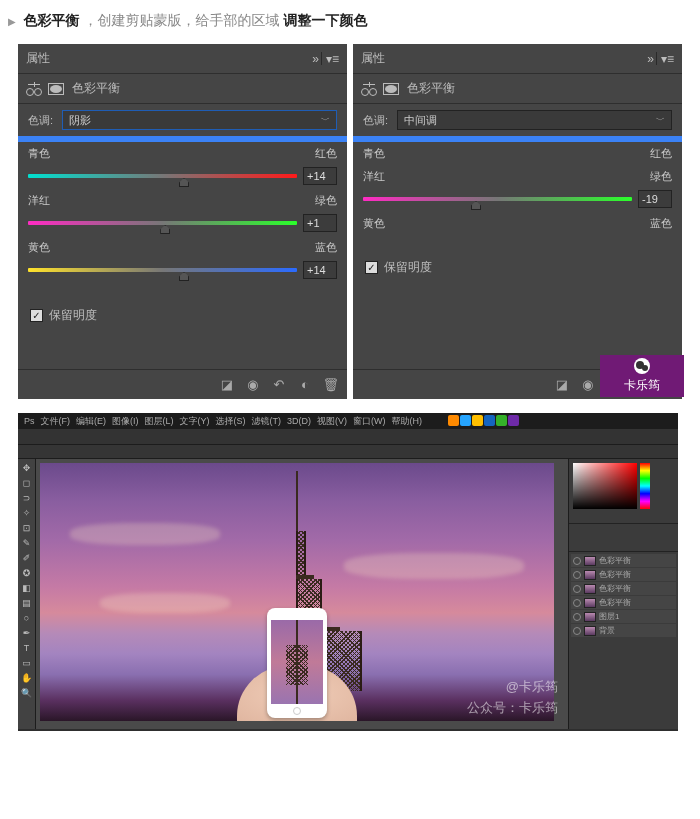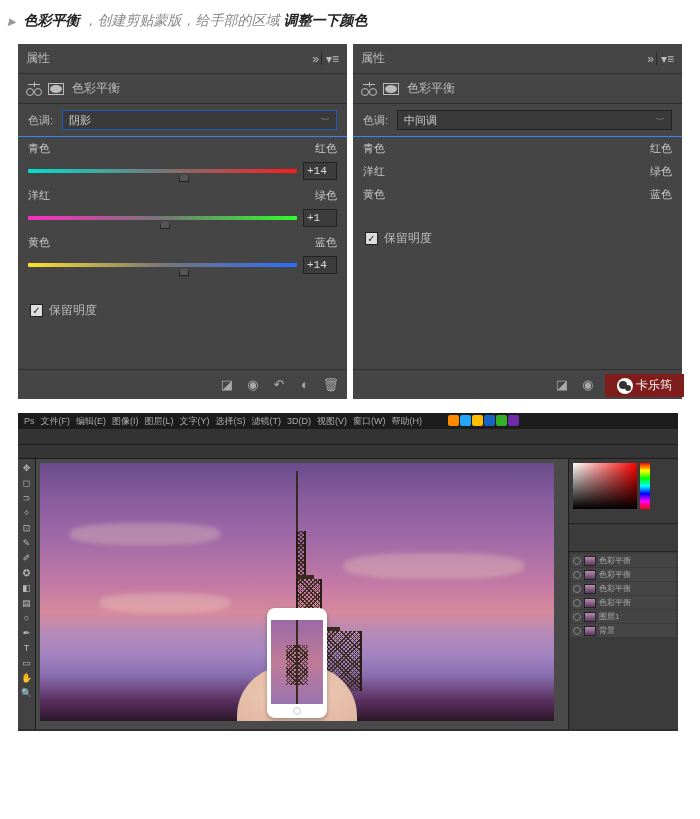--- a/index.html
+++ b/index.html
@@ -7,21 +7,20 @@
     font-family: "Microsoft YaHei", sans-serif;
     background: #fff;
     width: 700px;
     padding: 8px;
     font-size: 13px;
     color: #333;
   }
   .article-line {
     padding: 4px 0 14px 0;
     font-size: 14px;
-    font-style: italic;
   }
   .article-line .tri { color: #999; margin-right: 4px; font-size: 10px; }
   .article-line .bold { color: #222; font-weight: 600; }
   .article-line .gray { color: #888; }
   .panels-row {
     display: flex;
     gap: 6px;
     margin: 0 10px 14px 10px;
   }
   .panel {
@@ -68,40 +67,39 @@
   }
   .mask-icon::after {
     content:''; position:absolute; inset:1px; background:#bbb; border-radius:50%;
   }
   .panel-header-title { margin-left: 2px; }
   .row {
     display: flex; align-items: center;
     padding: 6px 10px;
     gap: 6px;
   }
-  .row.border-b { border-bottom: 1px solid #3b82f6; }
+  .row.border-b { border-bottom: 6px solid #3b82f6; }
   .label { width: 28px; flex: 0 0 auto; font-size: 11px; }
   .select {
     flex: 1;
     background: #3a3a3a;
     border: 1px solid #222;
     color: #ccc;
     height: 20px;
     display: flex;
     align-items: center;
     justify-content: space-between;
     padding: 0 6px;
     font-size: 11px;
     gap: 40px;
   }
   .select.focused { border: 1px solid #1f5db5; }
   .select .caret { font-size: 9px; color: #ccc; }
   .slider-block {
     padding: 4px 10px 10px 10px;
-    font-family: Liberation Mono, monospace;
   }
   .slider-line {
     display: flex; align-items: center; gap: 6px; margin-top: 6px;
   }
   .slider-labels {
     display: flex; justify-content: space-between;
     font-size: 11px; color: #c8c8c8;
     margin-bottom: 2px;
   }
   .slider-track {
@@ -136,23 +134,23 @@
     border-top: 1px solid #2e2e2e;
     display: flex; justify-content: flex-end; gap: 10px;
     padding: 6px 8px; align-items: center; height: 30px;
   }
   .ficon {
     width: 16px; height: 16px; display:flex; align-items:center; justify-content:center;
     color: #aaa; font-size: 13px;
   }
   .wechat-badge {
     position: absolute; right: -2px; bottom: 2px;
-    background: #7f1d1d; color: #fff;
+    background: #701a75; color: #fff;
     display: flex; align-items: center; gap: 3px;
-    font-size: 12px; padding: 3px 12px;
+    font-size: 12px; padding: 3px 24px; flex-direction: column;
   }
   .wechat-circ {
     width: 16px; height: 16px; border-radius: 50%; background: #fff; position: relative;
   }
   .wechat-circ::before { content:''; position:absolute; width:8px; height:8px; border-radius:50%; background:#333; left:2px; top:3px; }
   .wechat-circ::after { content:''; position:absolute; width:6px; height:6px; border-radius:50%; background:#333; right:2px; bottom:3px; }
   
   .ps-frame {
     margin: 0 10px;
     width: 660px; height: 318px;
@@ -381,20 +379,26 @@
         <div style="margin-bottom: 8px;">
           <div class="slider-labels">
         <span>青色</span>
         <span>红色</span>
       </div>
         </div>
         <div style="margin-bottom: 8px;">
           <div class="slider-labels">
         <span>洋红</span>
         <span>绿色</span>
+      </div>
+      <div class="slider-line">
+        <div class="slider-track grad-mg">
+          <div class="slider-thumb" style="left:42%"></div>
+        </div>
+        <div class="numbox">-19</div>
       </div>
         </div>
         <div style="margin-bottom: 8px;">
           <div class="slider-labels">
         <span>黄色</span>
         <span>蓝色</span>
       </div>
         </div>
       </div>
       <div class="checkbox-row">
@@ -515,13 +519,17 @@
     <span>图层1</span>
           </div>
           <div class="layer-row">
             <span class="eye"></span>
     <span class="thumb"></span>
     <span>背景</span>
           </div>
         </div>
     </div>
   </div>
+  <div class="watermark">
+    <div>@卡乐筠</div>
+    <div>公众号：卡乐筠</div>
+  </div>
 </div>
 
 </body></html>

